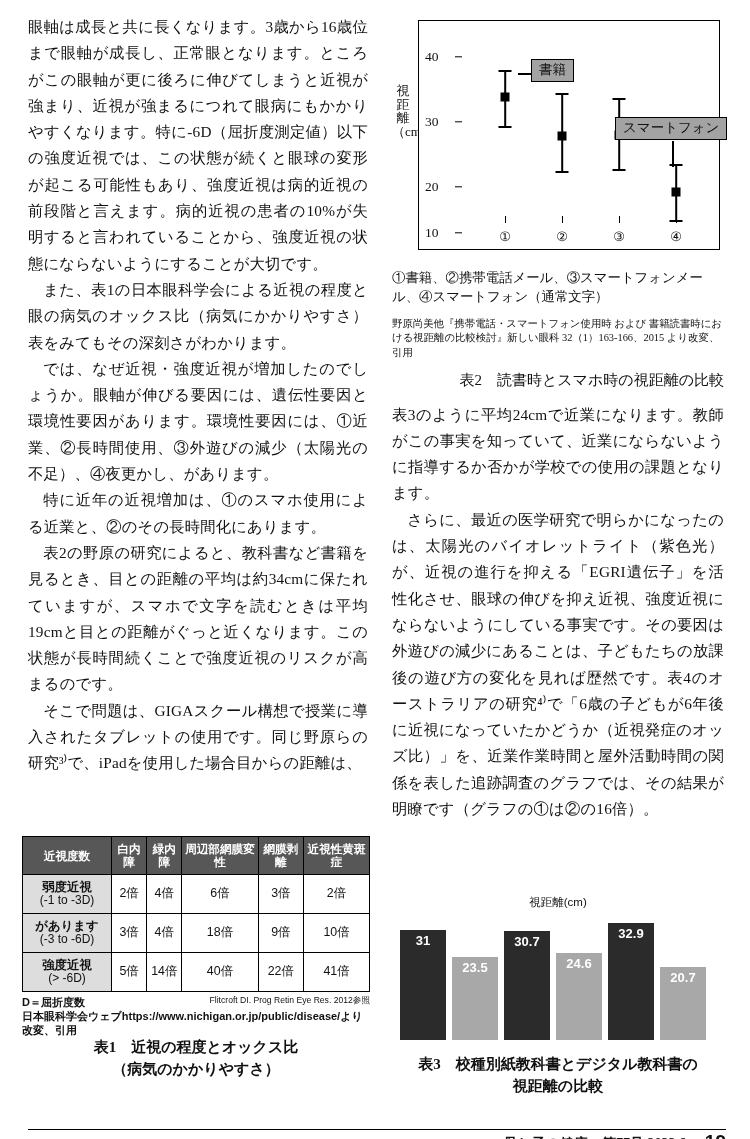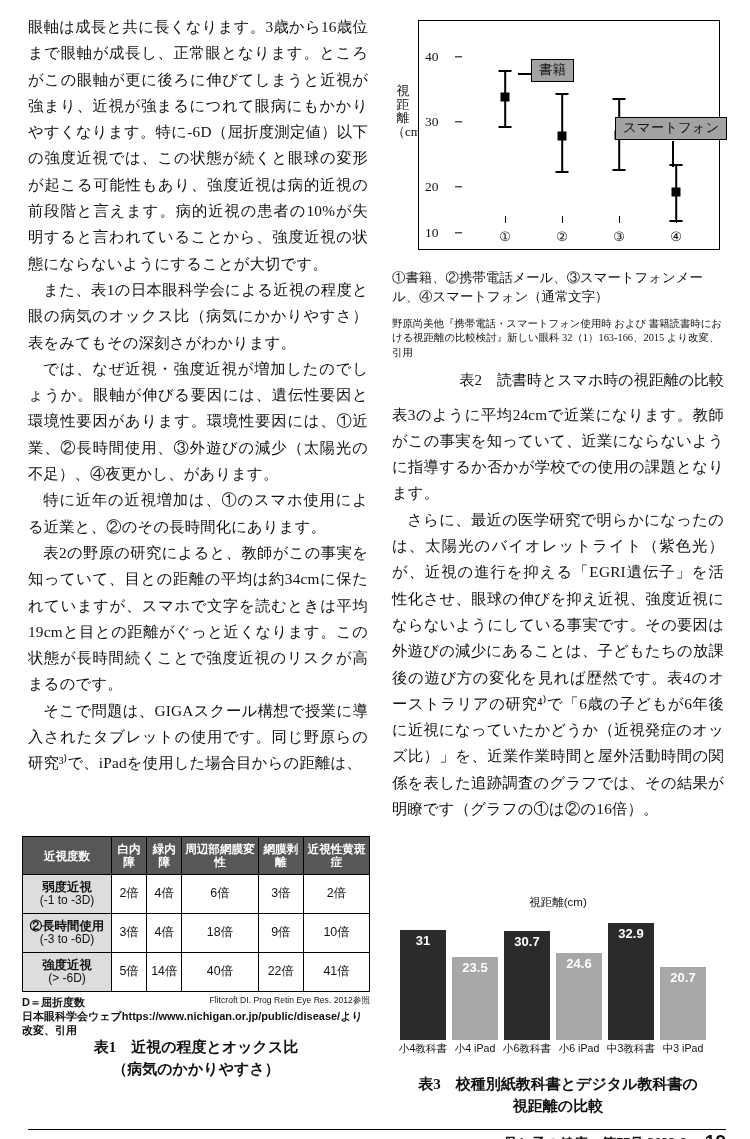--- a/index.html
+++ b/index.html
@@ -167,21 +167,21 @@
 </head>
 <body>
 
 <div class="page">
 
   <div class="col-left">
     <p class="body">眼軸は成長と共に長くなります。3歳から16歳位まで眼軸が成長し、正常眼となります。ところがこの眼軸が更に後ろに伸びてしまうと近視が強まり、近視が強まるにつれて眼病にもかかりやすくなります。特に-6D（屈折度測定値）以下の強度近視では、この状態が続くと眼球の変形が起こる可能性もあり、強度近視は病的近視の前段階と言えます。病的近視の患者の10%が失明すると言われていることから、強度近視の状態にならないようにすることが大切です。</p>
     <p class="body indent">また、表1の日本眼科学会による近視の程度と眼の病気のオックス比（病気にかかりやすさ）表をみてもその深刻さがわかります。</p>
     <p class="body indent">では、なぜ近視・強度近視が増加したのでしょうか。眼軸が伸びる要因には、遺伝性要因と環境性要因があります。環境性要因には、①近業、②長時間使用、③外遊びの減少（太陽光の不足）、④夜更かし、があります。</p>
     <p class="body indent">特に近年の近視増加は、①のスマホ使用による近業と、②のその長時間化にあります。</p>
-    <p class="body indent">表2の野原の研究によると、教師がこの事実を知っていて、目との距離の平均は約34cmに保たれていますが、スマホで文字を読むときは平均19cmと目との距離がぐっと近くなります。この状態が長時間続くことで強度近視のリスクが高まるのです。</p>
+    <p class="body indent">表2の野原の研究によると、教科書など書籍を見るとき、目との距離の平均は約34cmに保たれていますが、スマホで文字を読むときは平均19cmと目との距離がぐっと近くなります。この状態が長時間続くことで強度近視のリスクが高まるのです。</p>
     <p class="body indent">そこで問題は、GIGAスクール構想で授業に導入されたタブレットの使用です。同じ野原らの研究³⁾で、iPadを使用した場合目からの距離は、</p>
   </div>
 
   <div class="col-right">
 
     <div class="chart1-wrap">
       <div class="chart1-title-y">視距離（cm）</div>
       <div class="chart1-box">
 
         <div class="c1-ylabel" style="top:36px;">40</div>
@@ -259,21 +259,21 @@
             <span class="sub">(-1 to -3D)</span>
           </th>
           <td>2倍</td>
           <td>4倍</td>
           <td>6倍</td>
           <td>3倍</td>
           <td>2倍</td>
         </tr>
         <tr>
           <th>
-            <span>②長時間使用</span>
+            <span>があります</span>
             <span class="sub">(-3 to -6D)</span>
           </th>
           <td>3倍</td>
           <td>4倍</td>
           <td>18倍</td>
           <td>9倍</td>
           <td>10倍</td>
         </tr>
         <tr>
           <th>
@@ -311,28 +311,20 @@
     <div class="bars">
 
       <div class="bar-rect bar-dark" style="left:8px;height:110px;">31</div>
       <div class="bar-rect bar-light" style="left:60px;height:83px;">23.5</div>
       <div class="bar-rect bar-dark" style="left:112px;height:109px;">30.7</div>
       <div class="bar-rect bar-light" style="left:164px;height:87px;">24.6</div>
       <div class="bar-rect bar-dark" style="left:216px;height:117px;">32.9</div>
       <div class="bar-rect bar-light" style="left:268px;height:73px;">20.7</div>
     </div>
 
-    <div class="bar-labels">
-      <div class="bar-lab" style="left:2px;">小4教科書</div>
-      <div class="bar-lab" style="left:54px;">小4 iPad</div>
-      <div class="bar-lab" style="left:106px;">小6教科書</div>
-      <div class="bar-lab" style="left:158px;">小6 iPad</div>
-      <div class="bar-lab" style="left:210px;">中3教科書</div>
-      <div class="bar-lab" style="left:262px;">中3 iPad</div>
-    </div>
 
     <div class="t3-title">
       <div>表3　校種別紙教科書とデジタル教科書の</div>
       <div>視距離の比較</div>
     </div>
   </div>
 
   <div class="footer">
     <div class="line"></div>
     <div class="ftext">母と子の健康　第77号 2022.6</div>

